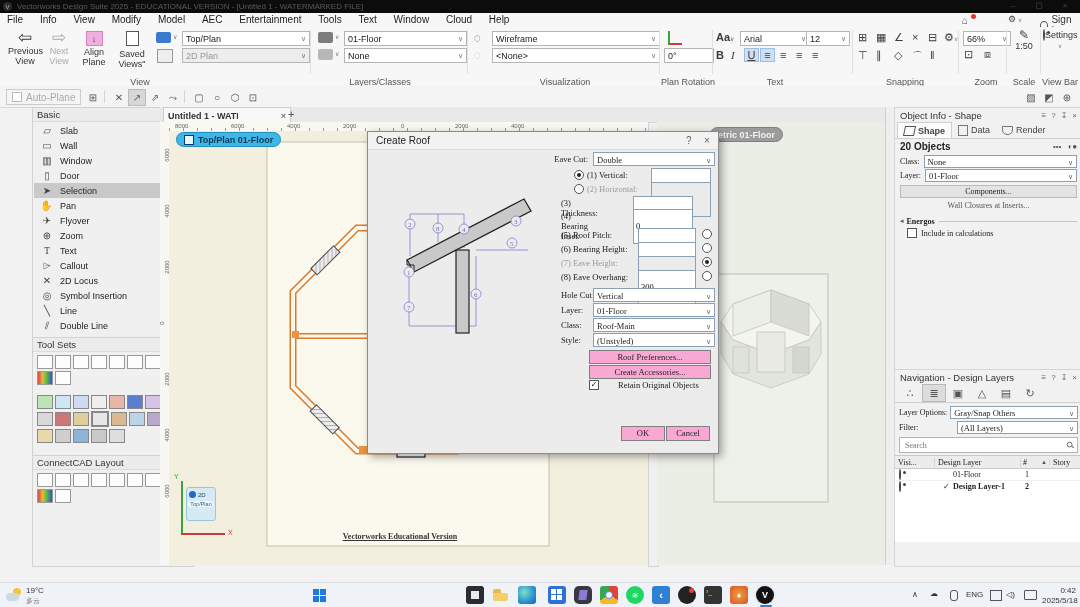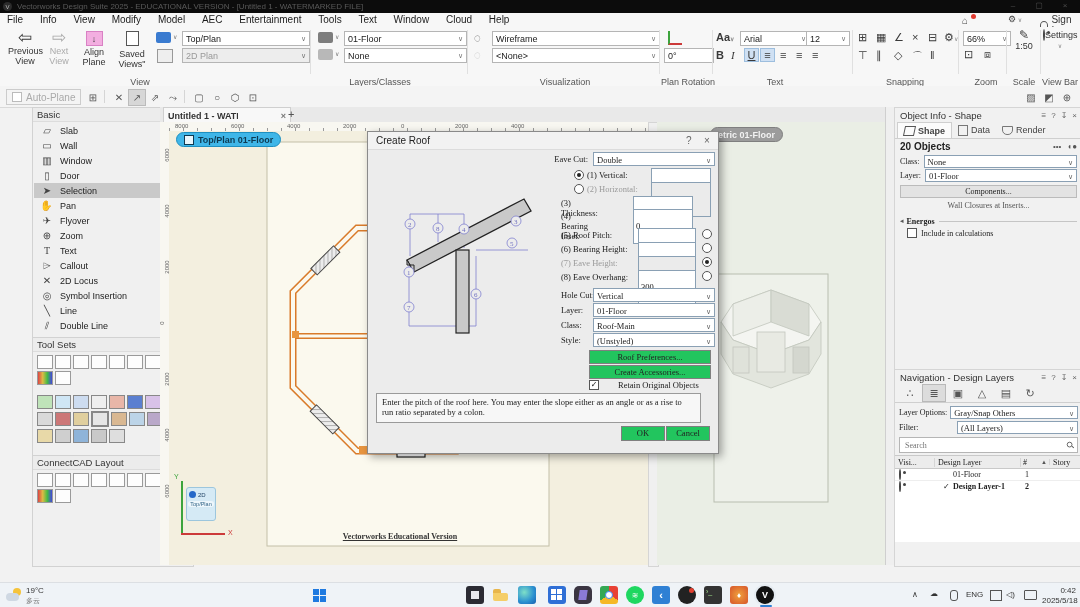--- a/index.html
+++ b/index.html
@@ -61,21 +61,21 @@
   #dlg-title{left:0;top:0;width:100%;height:18px;background:#f2f2f2;border-bottom:1px solid #dcdcdc;display:flex;align-items:center;font-size:10px;color:#222;padding-left:8px;box-sizing:border-box;}
   .dlbl{font-family:"Liberation Serif",serif;font-size:8.5px;color:#1a1a1a;text-align:right;}
   .dlbl.dis{color:#9a9a9a;}
   .dfld{background:#fff;border:1px solid #8aa0b4;font-family:"Liberation Serif",serif;font-size:8.5px;color:#111;padding:11px 2px;height:11px;line-height:11px;}
   .dfld.dis{background:#ebebeb;color:#888;}
   .ddd{background:#fff;border:1px solid #8aa0b4;height:12px;display:flex;align-items:flex-end;font-family:"Liberation Serif",serif;font-size:8.5px;padding:0 3px;}
   .ddd .cv{margin-left:auto;color:#666;font-size:7px;}
   .radio{width:8px;height:8px;border:1px solid #555;border-radius:50%;background:#fff;}
   .radio.on:before{content:"";display:block;width:4px;height:4px;border-radius:50%;background:#222;margin:2px;}
   .chk{width:8px;height:8px;border:1px solid #555;background:#fff;font-size:8px;line-height:8px;text-align:center;color:#111;}
-  .dbtn{background:#22c55e;border:1px solid #7f7f7f;font-family:"Liberation Serif",serif;font-size:8.5px;text-align:center;}
+  .dbtn{background:#f9a8d4;border:1px solid #7f7f7f;font-family:"Liberation Serif",serif;font-size:8.5px;text-align:center;}
   .caret-i{display:inline-block;width:1px;height:9px;background:#111;vertical-align:middle;margin-left:1px;}
   
   #rightpanels{left:885px;top:107px;width:195px;height:458px;background:#efefef;border-left:1px solid #cfcfcf;}
   .rphead{display:flex;align-items:center;font-size:9.5px;color:#333;padding:0 5px;height:14px;}
   .rptab{height:15px;display:flex;align-items:center;font-size:9px;color:#444;padding:0 6px;}
   .rptab.act{background:#fbfbfb;border:1px solid #cfcfcf;border-bottom:none;font-weight:bold;}
   .sfld{font-family:"Liberation Serif",serif;font-size:8px;}
   .eye{width:9px;height:6px;border:1px solid #444;border-radius:50%;position:relative;}
   .eye:before{content:"";position:absolute;left:2.5px;top:1px;width:3px;height:3px;border-radius:50%;background:#444;}
   .navico{width:22px;height:16px;border:1px solid transparent;text-align:center;font-size:11px;color:#555;line-height:16px;}
@@ -596,21 +596,20 @@
       </div>
 
     <div class="ab dbtn" style="left:221px;top:218px;width:120px;height:12px;line-height:12px">Roof Preferences...</div>
     <div class="ab dbtn" style="left:221px;top:233px;width:120px;height:12px;line-height:12px">Create Accessories...</div>
 
     <div class="ab flex" style="left:221px;top:248px">
       <span class="chk">✓</span>
       <span class="dlbl" style="margin-left:19px;text-align:left">Retain Original Objects</span>
     </div>
 
-    <div class="ab ser" style="left:8px;top:261px;width:325px;height:30px;border:1px solid #9a9a9a;background:#f7f7f7;font-size:8.5px;color:#222;padding:3px 5px;box-sizing:border-box">Enter the pitch of the roof here. You may enter the slope either as an angle or as a rise to run ratio separated by a colon.</div>
 
     <div class="ab dbtn" style="left:253px;top:294px;width:42px;height:13px;line-height:13px">OK</div>
     <div class="ab dbtn" style="left:298px;top:294px;width:42px;height:13px;line-height:13px">Cancel</div>
   </div>
 
   <div class="ab" id="rightpanels">
 
     <div class="ab" style="left:8px;top:0;width:187px;height:261px;background:#f1f1f1;border:1px solid #d5d5d5">
       <div class="rphead">
         <span>Object Info - Shape</span>

